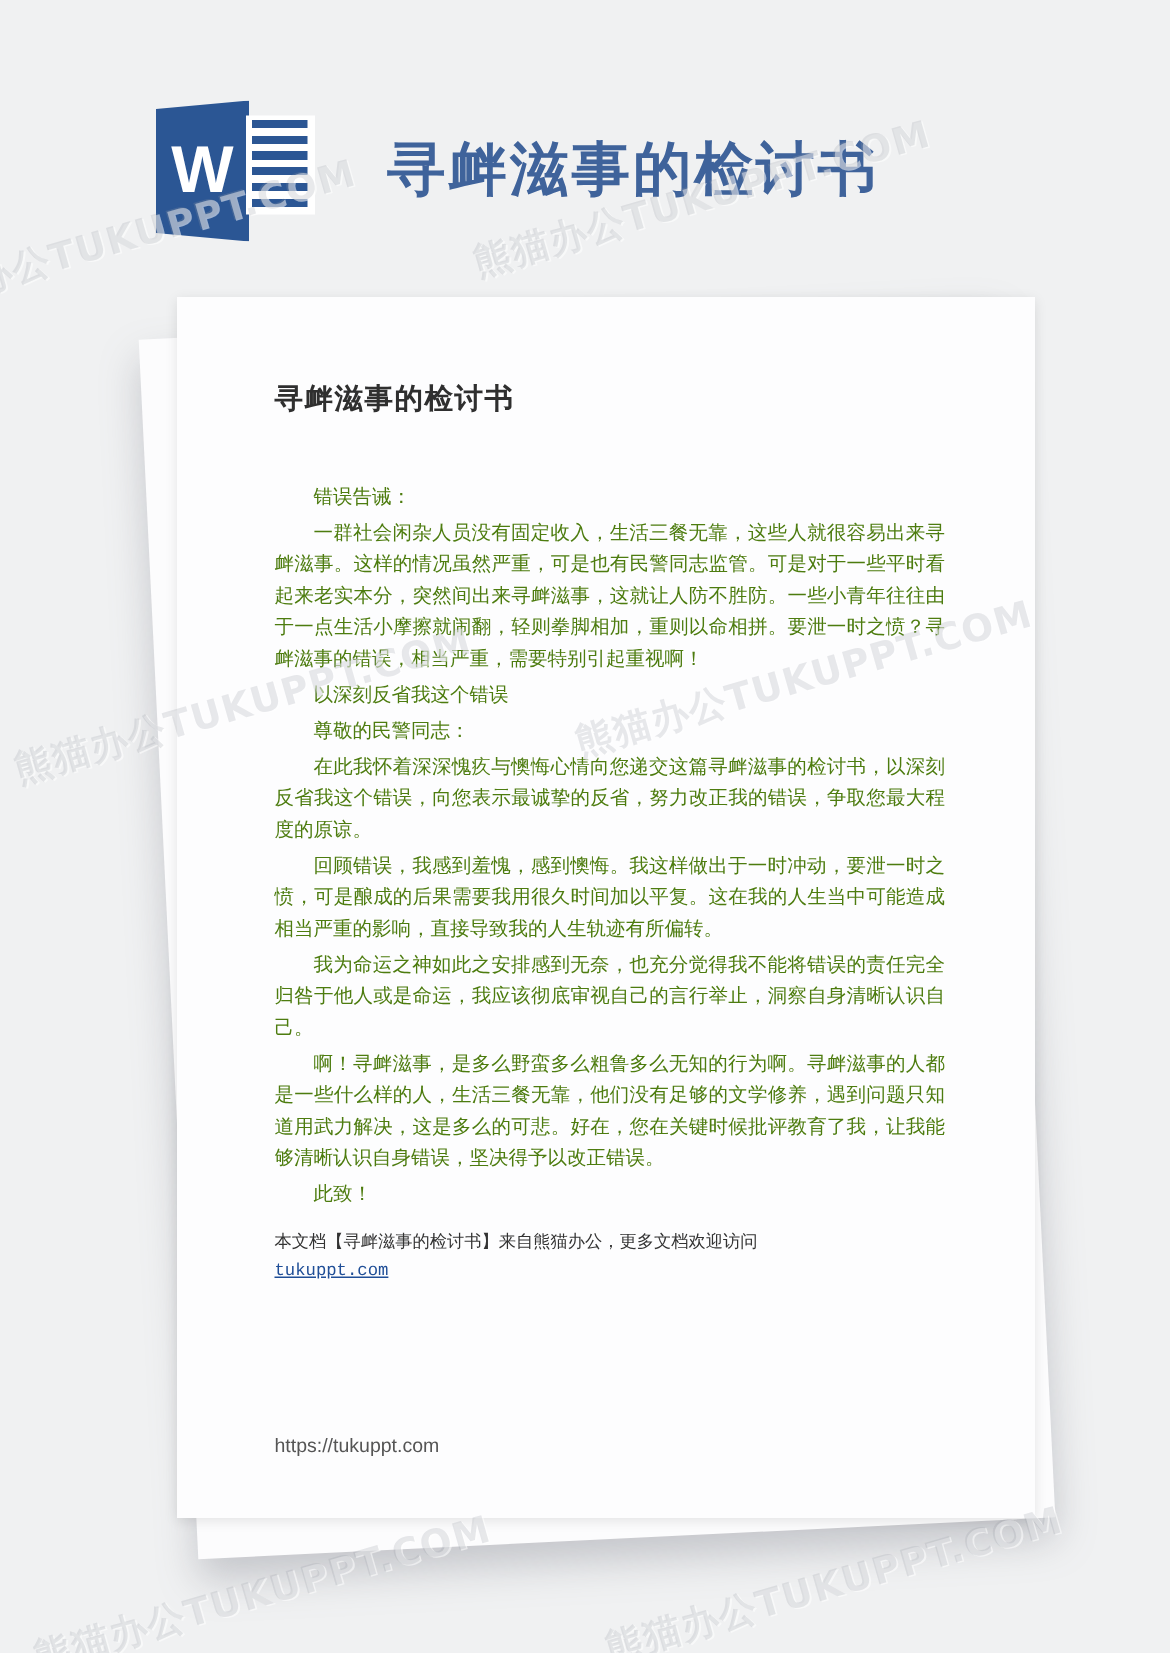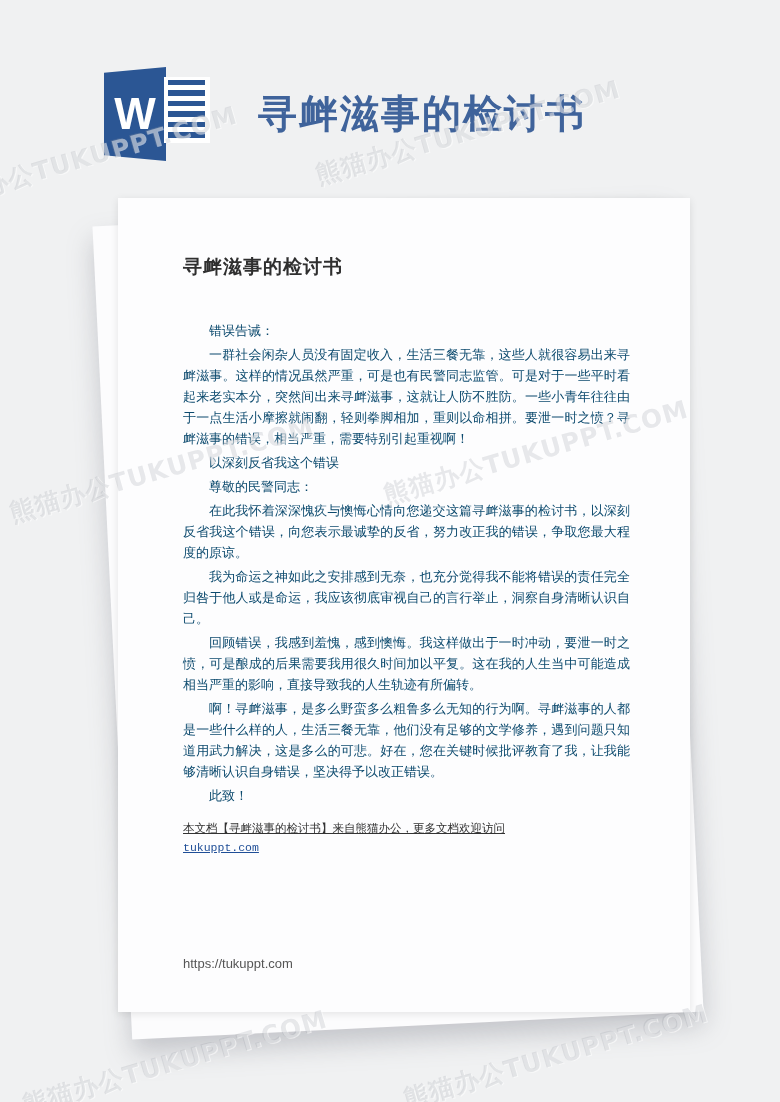--- a/index.html
+++ b/index.html
@@ -44,24 +44,24 @@
     box-sizing:border-box;
     padding:56px 60px 0 65px;
     font-family:"Liberation Serif",serif;
   }
   .doc-title{
     margin:0 0 40px 0;font-size:19px;line-height:26px;font-weight:700;
     letter-spacing:1px;color:#2f2f2f;font-family:"Liberation Serif",serif;
   }
   .para{
     margin:0 0 3px 0;width:447px;
-    font-size:13px;line-height:21px;color:#0c4a6e;
+    font-size:13px;line-height:21px;color:#4d7c0f;
     text-indent:2em;text-align:justify;
   }
-  .footnote{margin-top:14px;width:447px;font-size:11.5px;line-height:17px;color:#333333;text-decoration:underline;}
+  .footnote{margin-top:14px;width:447px;font-size:11.5px;line-height:17px;color:#333333;}
   .doc-link{
     display:inline-block;margin-top:2px;font-size:11.5px;line-height:16px;
     color:#1f4e97;text-decoration:underline;font-family:Liberation Mono, monospace;
   }
   .page-footer{
     position:absolute;left:65px;top:758px;
     font-size:13px;color:#555555;font-family:"Liberation Sans",sans-serif;
   }
   
   .wm{
@@ -97,22 +97,22 @@
 <div class="back-sheet"></div>
 
 <div class="page">
   <h1 class="doc-title">寻衅滋事的检讨书</h1>
 
   <p class="para">错误告诫：</p>
   <p class="para">一群社会闲杂人员没有固定收入，生活三餐无靠，这些人就很容易出来寻衅滋事。这样的情况虽然严重，可是也有民警同志监管。可是对于一些平时看起来老实本分，突然间出来寻衅滋事，这就让人防不胜防。一些小青年往往由于一点生活小摩擦就闹翻，轻则拳脚相加，重则以命相拼。要泄一时之愤？寻衅滋事的错误，相当严重，需要特别引起重视啊！</p>
   <p class="para">以深刻反省我这个错误</p>
   <p class="para">尊敬的民警同志：</p>
   <p class="para">在此我怀着深深愧疚与懊悔心情向您递交这篇寻衅滋事的检讨书，以深刻反省我这个错误，向您表示最诚挚的反省，努力改正我的错误，争取您最大程度的原谅。</p>
+  <p class="para">回顾错误，我感到羞愧，感到懊悔。我这样做出于一时冲动，要泄一时之愤，可是酿成的后果需要我用很久时间加以平复。这在我的人生当中可能造成相当严重的影响，直接导致我的人生轨迹有所偏转。</p>
   <p class="para">我为命运之神如此之安排感到无奈，也充分觉得我不能将错误的责任完全归咎于他人或是命运，我应该彻底审视自己的言行举止，洞察自身清晰认识自己。</p>
-  <p class="para">回顾错误，我感到羞愧，感到懊悔。我这样做出于一时冲动，要泄一时之愤，可是酿成的后果需要我用很久时间加以平复。这在我的人生当中可能造成相当严重的影响，直接导致我的人生轨迹有所偏转。</p>
   <p class="para">啊！寻衅滋事，是多么野蛮多么粗鲁多么无知的行为啊。寻衅滋事的人都是一些什么样的人，生活三餐无靠，他们没有足够的文学修养，遇到问题只知道用武力解决，这是多么的可悲。好在，您在关键时候批评教育了我，让我能够清晰认识自身错误，坚决得予以改正错误。</p>
   <p class="para">此致！</p>
 
   <div class="footnote">本文档【寻衅滋事的检讨书】来自熊猫办公，更多文档欢迎访问</div>
   <a class="doc-link" href="#">tukuppt.com</a>
 
   <div class="page-footer">https://tukuppt.com</div>
 </div>
 
 </body></html>

